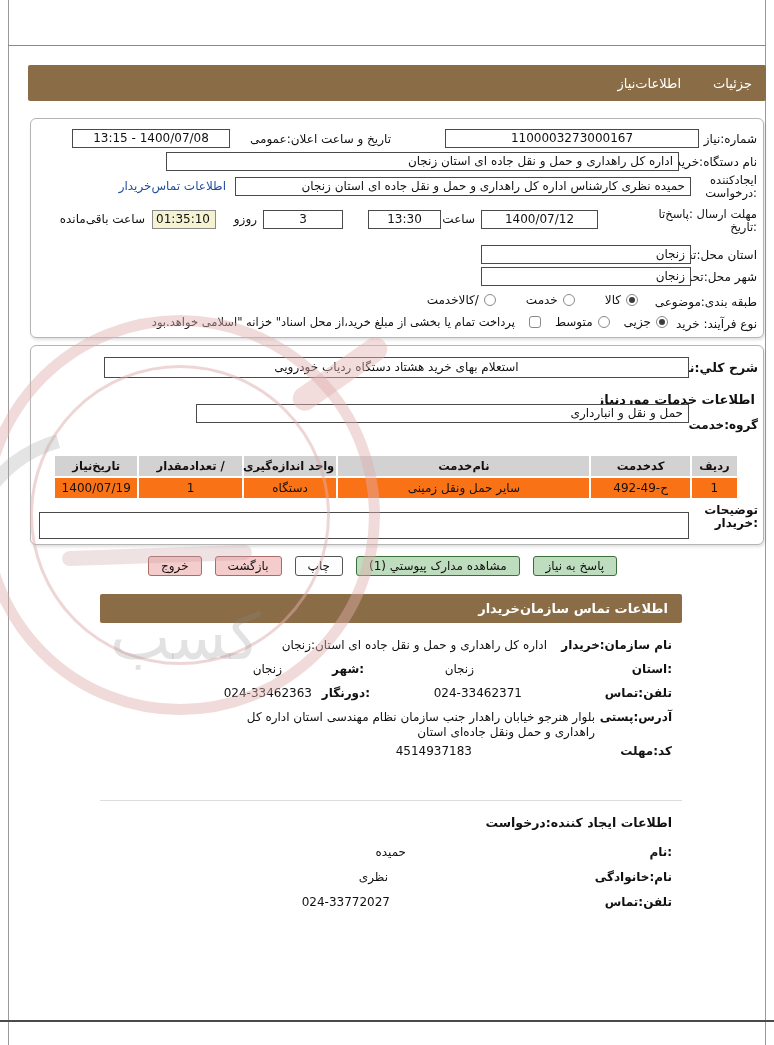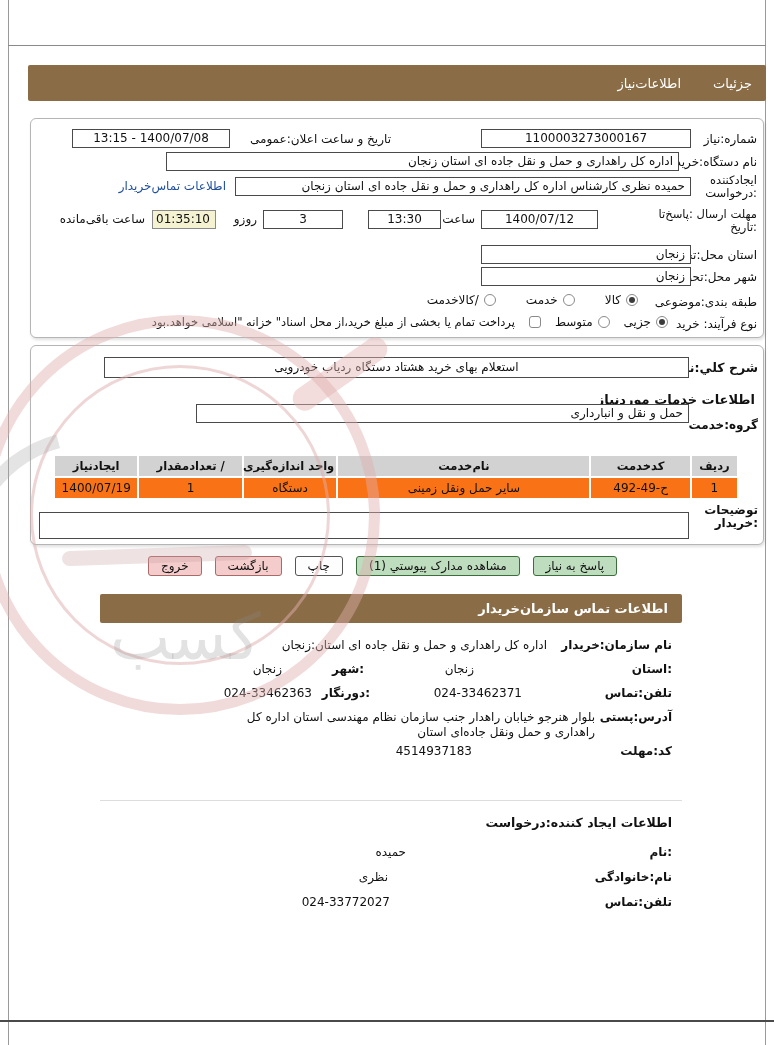--- a/index.html
+++ b/index.html
@@ -91,21 +91,21 @@
 <div class="page-frame"></div>
 <div class="top-rule"></div>
 
 <div class="tabbar">
   <span class="tab">جزئیات</span>
   <span class="tab">اطلاعات‌نیاز</span>
 </div>
 
 <div class="panel" id="panel1">
   <span class="lbl" style="right:6px;top:13px">شماره:نیاز</span>
-  <div class="inp center" style="right:72px;top:10px;width:210px">1100003273000167</div>
+  <div class="inp center" style="right:64px;top:10px;width:254px">1100003273000167</div>
   <span class="lbl" style="right:372px;top:13px">تاریخ و ساعت اعلان:عمومی</span>
   <div class="inp center" style="right:533px;top:10px;width:158px">1400/07/08 - 13:15</div>
 
   <span class="lbl" style="right:6px;top:36px">نام دستگاه:خریدار</span>
   <div class="inp" style="right:84px;top:33px;width:513px">اداره کل راهداری و حمل و نقل جاده ای استان زنجان</div>
 
   <span class="lbl two-line" style="right:6px;top:55px">
     <span>ایجادکننده</span><br>
     <span>:درخواست</span>
   </span>
@@ -179,21 +179,21 @@
         <col style="width:102px">
         <col style="width:82px">
     </colgroup>
     <thead>
       <tr>
         <th>ردیف</th>
         <th>کدخدمت</th>
         <th>نام‌خدمت</th>
         <th>واحد اندازه‌گیری</th>
         <th>/ تعدادمقدار</th>
-        <th>ایجاد‌نیاز</th>
+        <th>تاریخ‌نیاز</th>
       </tr>
     </thead>
     <tbody>
       <tr>
         <td>1</td>
         <td>ح-49-492</td>
         <td>سایر حمل ونقل زمینی</td>
         <td>دستگاه</td>
         <td>1</td>
         <td>1400/07/19</td>

